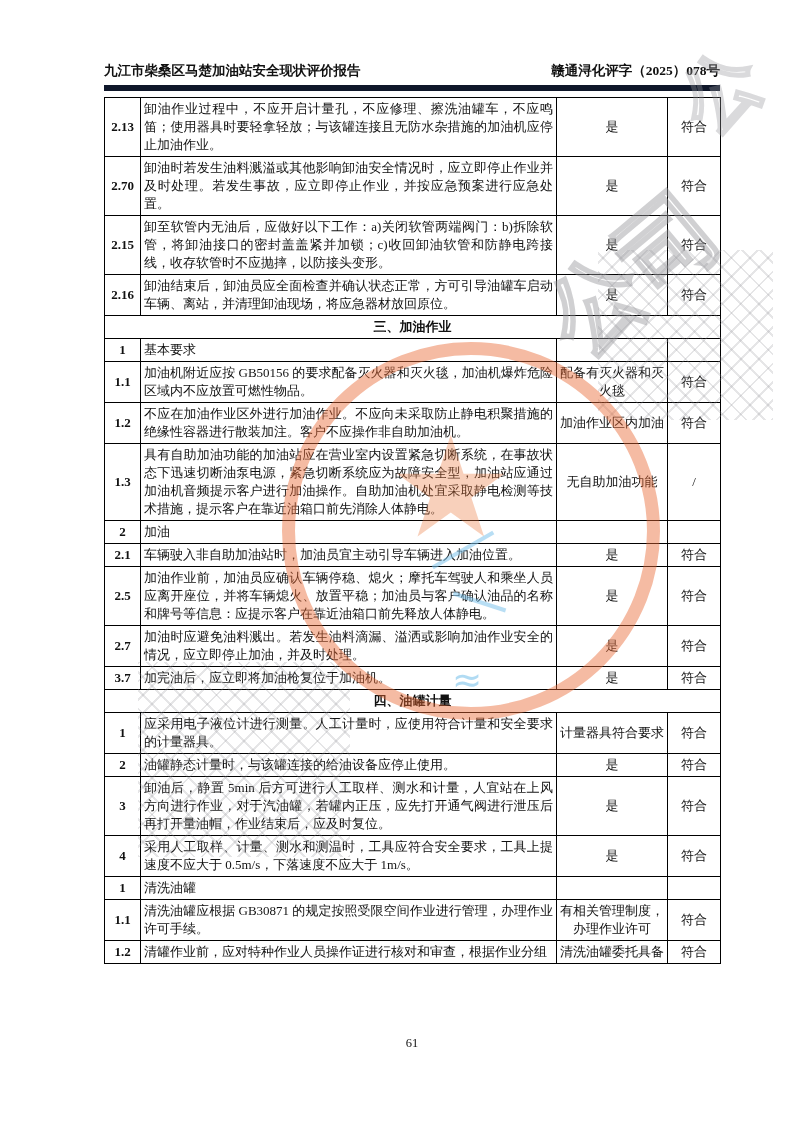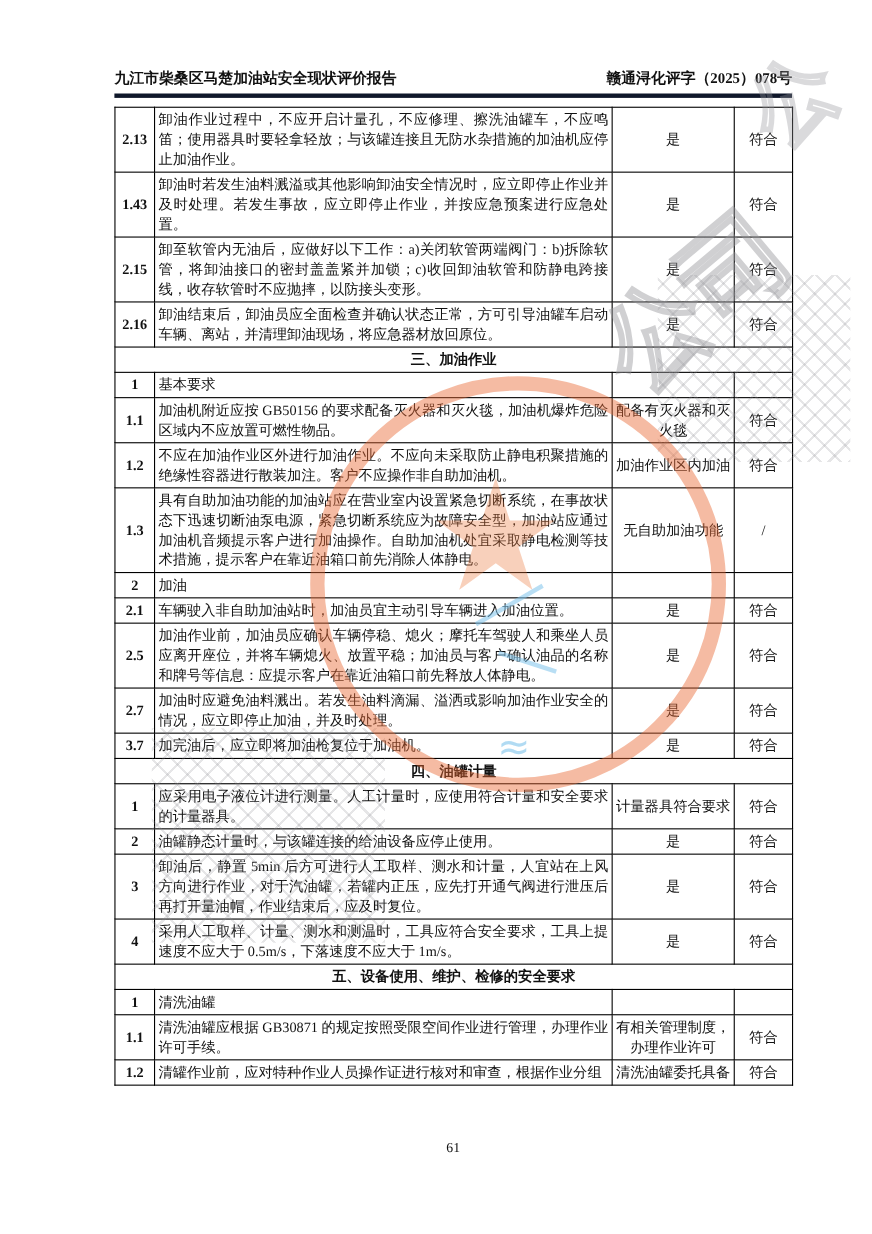--- a/index.html
+++ b/index.html
@@ -7,21 +7,21 @@
     width:793px;height:1122px;position:relative;overflow:hidden;
     background:#ffffff;
     font-family:"Liberation Serif","DejaVu Serif",serif;
     color:#111;
   }
   
   .page-header{
     position:absolute;left:0;top:62px;width:616px;
     display:flex;justify-content:space-between;align-items:flex-end;
     font-size:13.5px;font-weight:bold;
-    padding-bottom:5px;border-bottom:4px solid #0f172a;
+    padding-bottom:5px;border-bottom:6px solid #0f172a;
   }
   
   table.checklist{
     position:absolute;left:0;top:97px;width:616px;
     border-collapse:collapse;table-layout:fixed;
     border:1.5px solid #000;
   }
   table.checklist td{
     border:1px solid #000;
     padding:2px 3px;
@@ -96,21 +96,21 @@
       <col style="width:53px">
   </colgroup>
   <tbody>
       <tr>
         <td class="c-no">2.13</td>
         <td class="c-text">卸油作业过程中，不应开启计量孔，不应修理、擦洗油罐车，不应鸣笛；使用器具时要轻拿轻放；与该罐连接且无防水杂措施的加油机应停止加油作业。</td>
         <td class="c-status">是</td>
         <td class="c-result">符合</td>
       </tr>
       <tr>
-        <td class="c-no">1.43</td>
+        <td class="c-no">2.70</td>
         <td class="c-text">卸油时若发生油料溅溢或其他影响卸油安全情况时，应立即停止作业并及时处理。若发生事故，应立即停止作业，并按应急预案进行应急处置。</td>
         <td class="c-status">是</td>
         <td class="c-result">符合</td>
       </tr>
       <tr>
         <td class="c-no">2.15</td>
         <td class="c-text">卸至软管内无油后，应做好以下工作：a)关闭软管两端阀门：b)拆除软管，将卸油接口的密封盖盖紧并加锁；c)收回卸油软管和防静电跨接线，收存软管时不应抛摔，以防接头变形。</td>
         <td class="c-status">是</td>
         <td class="c-result">符合</td>
       </tr>
@@ -196,23 +196,20 @@
         <td class="c-no">3</td>
         <td class="c-text">卸油后，静置 5min 后方可进行人工取样、测水和计量，人宜站在上风方向进行作业，对于汽油罐，若罐内正压，应先打开通气阀进行泄压后再打开量油帽，作业结束后，应及时复位。</td>
         <td class="c-status">是</td>
         <td class="c-result">符合</td>
       </tr>
       <tr>
         <td class="c-no">4</td>
         <td class="c-text">采用人工取样、计量、测水和测温时，工具应符合安全要求，工具上提速度不应大于 0.5m/s，下落速度不应大于 1m/s。</td>
         <td class="c-status">是</td>
         <td class="c-result">符合</td>
-      </tr>
-      <tr>
-        <td colspan="4" class="section-cell">五、设备使用、维护、检修的安全要求</td>
       </tr>
       <tr>
         <td class="c-no">1</td>
         <td class="c-text">清洗油罐</td>
         <td class="c-status"></td>
         <td class="c-result"></td>
       </tr>
       <tr>
         <td class="c-no">1.1</td>
         <td class="c-text">清洗油罐应根据 GB30871 的规定按照受限空间作业进行管理，办理作业许可手续。</td>

